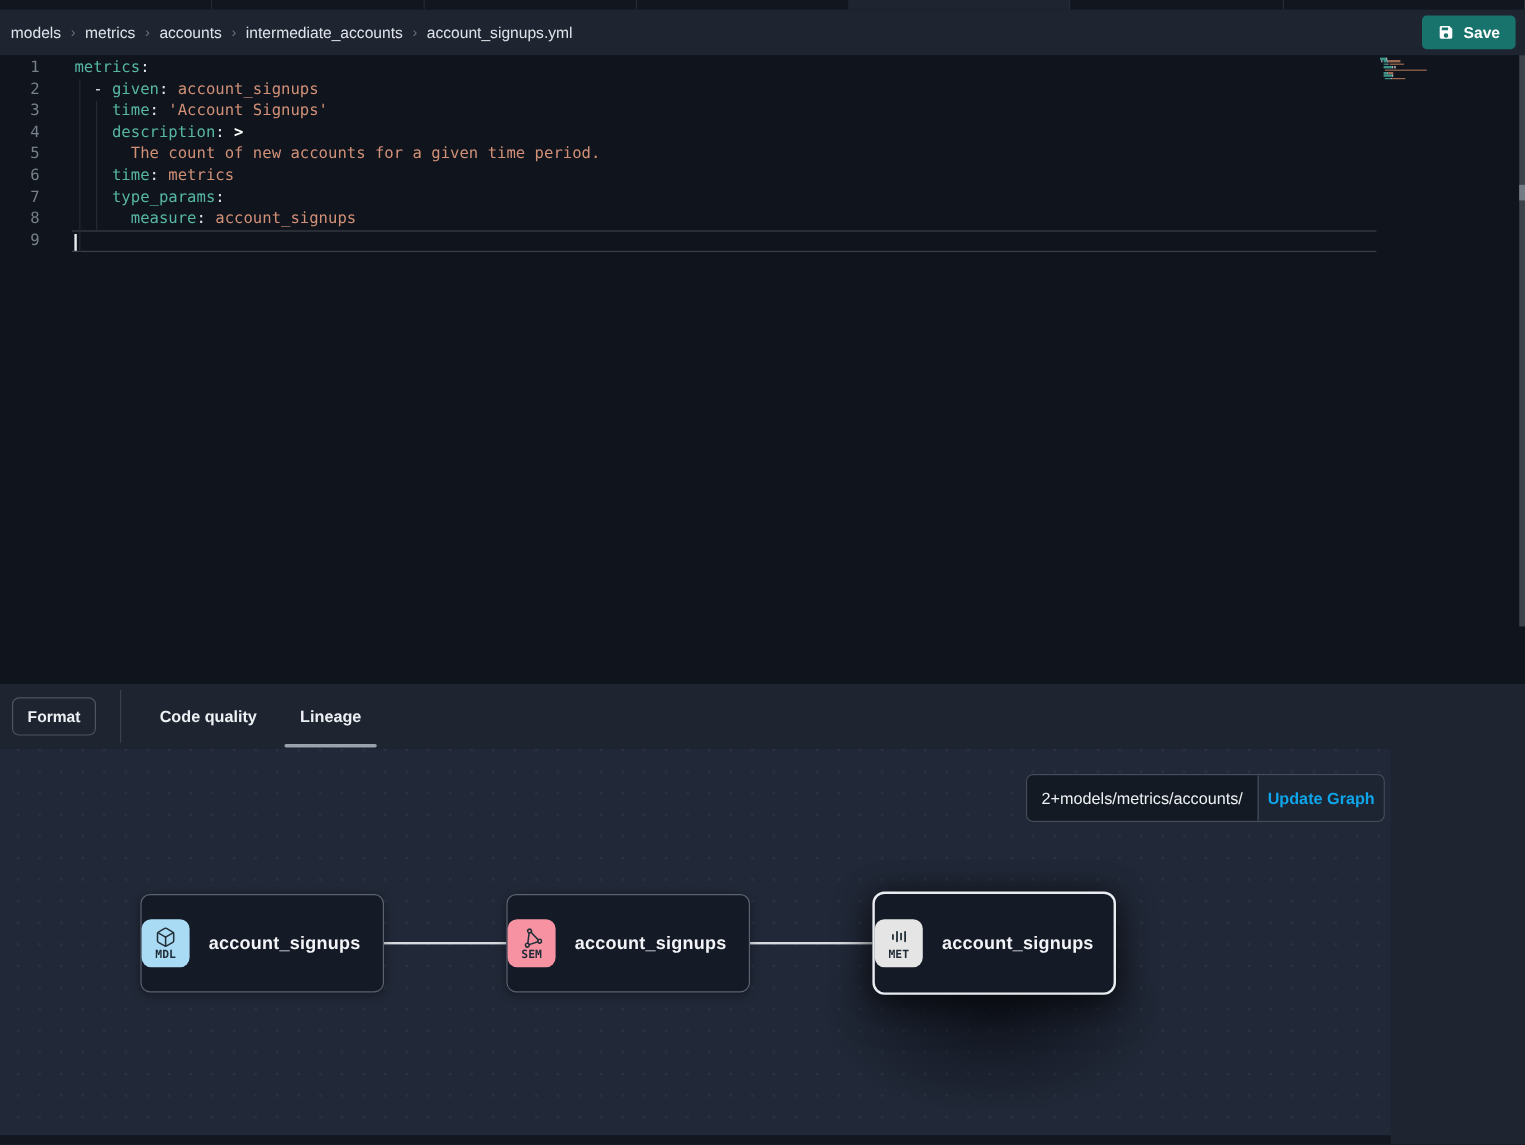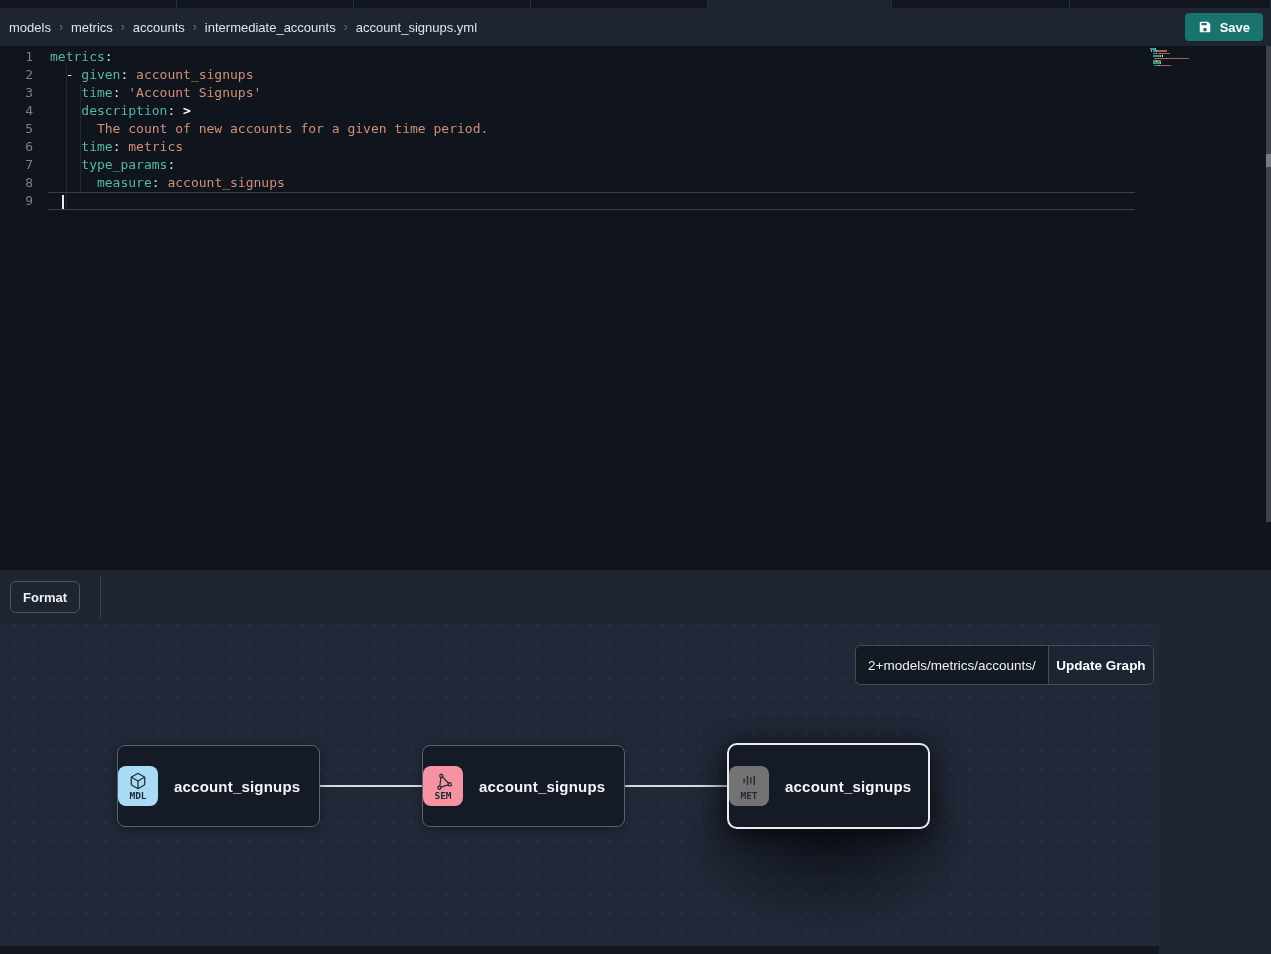--- a/index.html
+++ b/index.html
@@ -21,21 +21,21 @@
     margin-left:auto; margin-right:8px; height:28px; padding:0 13px;
     background:#19736d; border:none; border-radius:4px; color:#fff;
     font-family:"Liberation Sans", sans-serif; font-size:13px; font-weight:bold;
     display:flex; align-items:center; gap:8px; cursor:pointer;
   }
   
   .editor { position:absolute; left:0; top:46px; width:1271px; height:524px; background:#0f141d; }
   .code-lines { position:absolute; left:0; top:2px; width:1160px; }
   .code-line { display:flex; height:18px; font-family:"DejaVu Sans Mono", monospace; font-size:13px; line-height:18px; }
   .code-line .num { width:33px; text-align:right; color:#788089; flex:0 0 33px; user-select:none; }
-  .code-line .code-wrap { margin-left:15px; padding-left:2px; width:1087px; white-space:pre; position:relative; }
+  .code-line .code-wrap { margin-left:27px; padding-left:2px; width:1087px; white-space:pre; position:relative; }
   .code-line.current .code-wrap { border-top:1px solid #3a4048; border-bottom:1px solid #3a4048; }
   .tk-key { color:#57b7a3; }
   .tk-value { color:#d29077; }
   .tk-punct { color:#e3e7ec; }
   .tk-plain { color:#e3e7ec; }
   .tk-bold { color:#ffffff; font-weight:bold; }
   .indent-guide { position:absolute; width:1px; background:#232a35; }
   .guide1 { left:66px; top:20px; height:144px; }
   .guide2 { left:80px; top:38px; height:108px; }
   .cursor { position:absolute; left:62px; top:149px; width:1.5px; height:14px; background:#e8eaed; }
@@ -67,21 +67,21 @@
   .controls-group {
     position:absolute; left:855px; top:21px; height:40px; display:flex;
     border:1px solid #454d5a; border-radius:6px; overflow:hidden;
   }
   .selector-input {
     width:192px; height:100%; background:#141a24; border:none; outline:none; color:#eef1f4;
     font-family:"Liberation Sans", sans-serif; font-size:13.5px; padding:0 12px;
   }
   .update-btn {
     width:105px; height:100%; background:#1d2432; border:none; border-left:1px solid #454d5a;
-    color:#ffffff; font-family:"Liberation Sans", sans-serif; font-size:13.5px; font-weight:bold; cursor:pointer;
+    color:#0ea5e9; font-family:"Liberation Sans", sans-serif; font-size:13.5px; font-weight:bold; cursor:pointer;
   }
   .icon-btn {
     position:absolute; top:22px; width:38px; height:38px; background:#222936;
     border:1px solid #454d5a; border-radius:8px; display:flex; align-items:center; justify-content:center; cursor:pointer;
   }
   .icon-btn.expand { left:1169px; }
   .icon-btn.refresh { left:1218px; }
   .halo { position:absolute; left:628px; top:100px; width:400px; height:240px; border-radius:50%;
     background:radial-gradient(closest-side, rgba(4,7,13,0.55), rgba(4,7,13,0) 72%); }
   .edge { position:absolute; height:1.5px; background:#d6dade; top:161px; }
@@ -189,20 +189,24 @@
         <div class="mm-row"></div>
       </div>
     <div class="ruler">
       <div class="ruler-thumb"></div>
     </div>
   </div>
 
   <div class="panel-header">
     <button class="formatbtn">Format</button>
     <div class="panel-divider"></div>
+    <div class="panel-tabs" id="panel-tabs">
+        <div class="ptab">Code quality</div>
+        <div class="ptab active">Lineage</div>
+      </div>
   </div>
 
   <div class="canvas">
     <div class="halo"></div>
 
     <div class="controls-group">
       <input class="selector-input" readonly="" value="2+models/metrics/accounts/" style="">
       <button class="update-btn">Update Graph</button>
     </div>
 
@@ -253,21 +257,21 @@
                   <path d="M13.1 6.6l5 10.5"></path>
                   <path d="M6.9 19h10.2"></path>
                 </g>
               </svg>
             </span>
             <span class="btxt">SEM</span>
           </div>
           <span class="node-label">account_signups</span>
         </div>
         <div class="node selected" style="left: 727px;">
-          <div class="badge" style="background: #737373;">
+          <div class="badge" style="background: #e5e5e5;">
             <span style="display: flex;">
               <svg width="18" height="18" viewBox="0 0 24 24" fill="none" stroke="#233038" stroke-width="2" stroke-linecap="round">
                 <path d="M5.5 9.5v4.5"></path>
                 <path d="M10 6v10.5"></path>
                 <path d="M14.5 8v6.5"></path>
                 <path d="M19 6v10.5"></path>
               </svg>
             </span>
             <span class="btxt">MET</span>
           </div>

